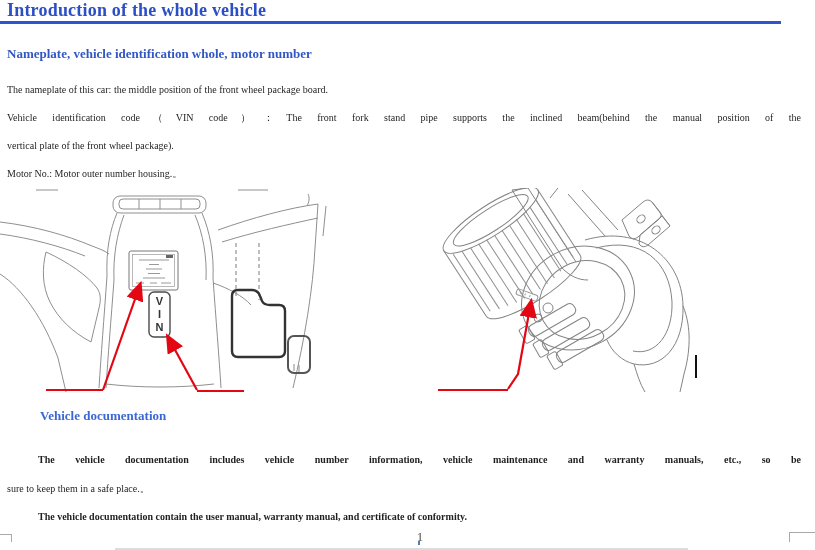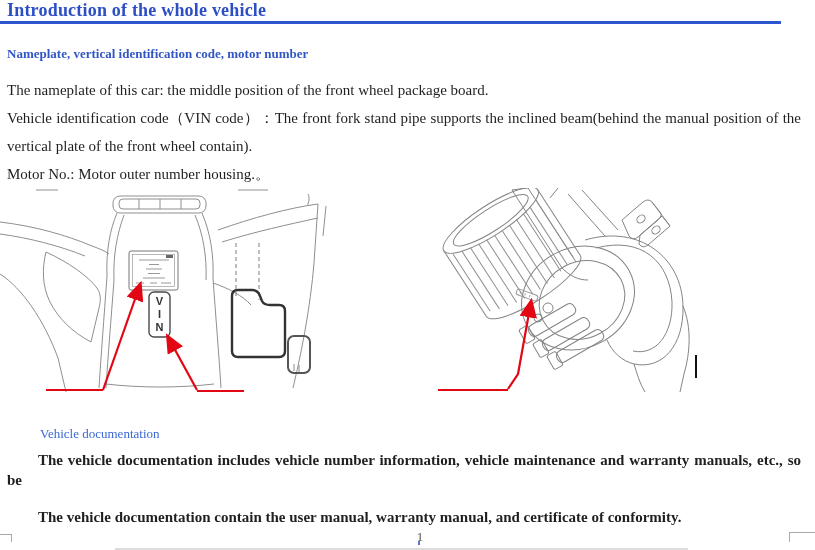--- a/index.html
+++ b/index.html
@@ -4,23 +4,23 @@
 <style>
   html,body{margin:0;padding:0;background:#fff;}
   #page{position:relative;width:815px;height:550px;background:#ffffff;overflow:hidden;
         font-family:"Liberation Serif",serif;color:#1f1f1f;}
   
   .doc-title{position:absolute;left:7px;top:0px;font-size:18px;font-weight:bold;color:#2c4fc6;
              letter-spacing:.2px;white-space:nowrap;}
   .title-rule{position:absolute;left:0;top:21px;width:781px;height:2.5px;background:#2d55d0;}
   
   .h-blue{position:absolute;font-size:13px;font-weight:bold;color:#3257c4;white-space:nowrap;}
-  .h-doc{position:absolute;left:40px;top:426px;font-size:13px;font-weight:normal;color:#3a68d4;white-space:nowrap;}
-  
-  .bline{position:absolute;left:7px;width:794px;font-size:15px;line-height:20px;white-space:nowrap;}
+  .h-doc{position:absolute;left:40px;top:408px;font-size:13px;font-weight:bold;color:#3a68d4;white-space:nowrap;}
+  
+  .bline{position:absolute;left:7px;width:794px;font-size:10px;line-height:20px;white-space:nowrap;}
   .wrapline{white-space:normal;}
   .stretch{white-space:normal;text-align:justify;text-align-last:justify;}
   .indent{text-indent:31px;font-weight:bold;}
   
   #figure{position:absolute;left:0;top:188px;width:815px;height:204px;}
   #figure svg{position:absolute;left:0;top:0;}
   .text-cursor{position:absolute;left:695px;top:355px;width:2px;height:23px;background:#111;}
   
   .corner-left{position:absolute;left:0;top:534px;width:11px;height:7px;
                border-top:1.5px solid #a9a9a9;border-right:1.5px solid #a9a9a9;}
@@ -32,25 +32,25 @@
   .bottom-strip{position:absolute;left:115px;top:548px;width:573px;height:2px;background:#dcdcdc;}
 </style>
 </head>
 <body>
 
 <div id="page">
 
   <div class="doc-title">Introduction of the whole vehicle</div>
   <div class="title-rule"></div>
 
-  <div class="h-blue" style="left:7px;top:46px">Nameplate, vertical identification code, motor number</div>
+  <div class="h-blue" style="left:7px;top:46px">Nameplate, vehicle identification whole, motor number</div>
 
   <div class="bline" style="top:80px">The nameplate of this car: the middle position of the front wheel package board.</div>
   <div class="bline stretch" style="top:108px">Vehicle identification code（VIN code）：The front fork stand pipe supports the inclined beam(behind the manual position of the</div>
-  <div class="bline" style="top:136px">vertical plate of the front wheel contain).</div>
+  <div class="bline" style="top:136px">vertical plate of the front wheel package).</div>
   <div class="bline" style="top:164px">Motor No.: Motor outer number housing.。</div>
 
   <div id="figure">
 
     <svg width="815" height="204" viewBox="0 0 815 204">
       <g stroke="#8f8f8f" stroke-width="1" fill="none">
 
         <rect x="113" y="8" width="93" height="17" rx="7"></rect>
         <rect x="119" y="11" width="81" height="10" rx="4"></rect>
         <line x1="139" y1="11" x2="139" y2="21"></line>
@@ -193,20 +193,21 @@
       </g>
     </svg>
 
   </div>
 
   <div class="text-cursor"></div>
 
   <div class="h-doc">Vehicle documentation</div>
 
   <div class="bline stretch indent" style="top:450px">The vehicle documentation includes vehicle number information, vehicle maintenance and warranty manuals, etc., so be</div>
+  <div class="bline" style="top:479px">sure to keep them in a safe place.。</div>
   <div class="bline indent wrapline" style="top:507px">The vehicle documentation contain the user manual, warranty manual, and certificate of conformity.</div>
 
   <div class="corner-left"></div>
   <div class="corner-right"></div>
   <div class="pagenum">1</div>
   <div class="blue-tick"></div>
   <div class="bottom-strip"></div>
 </div>
 
 </body></html>

